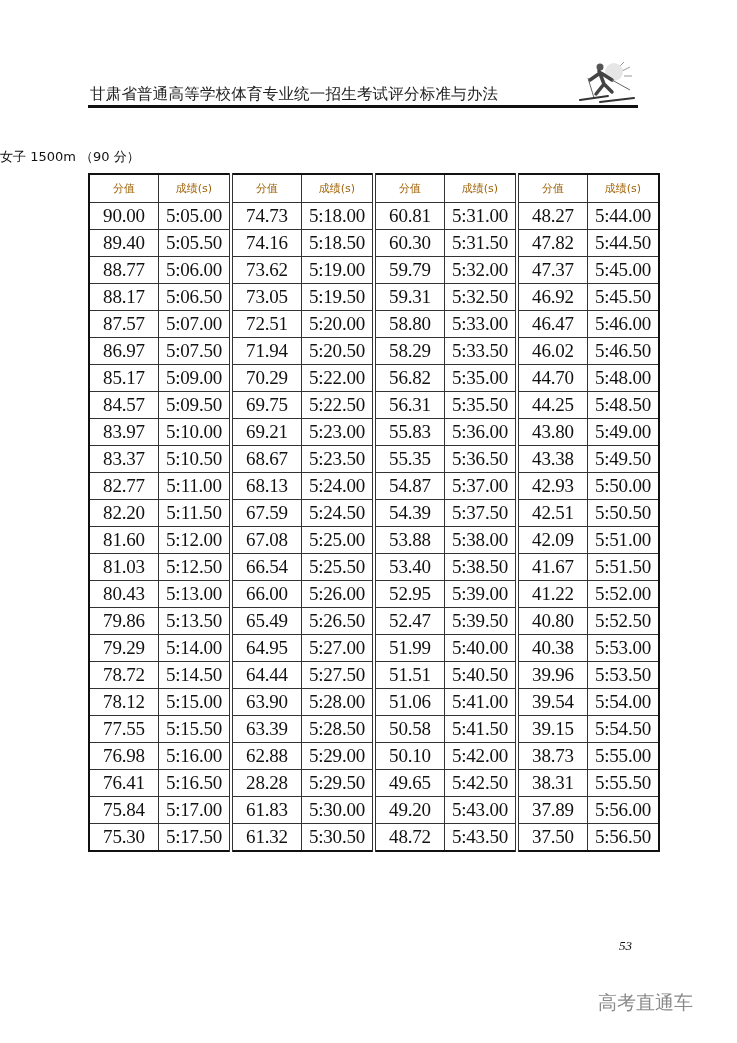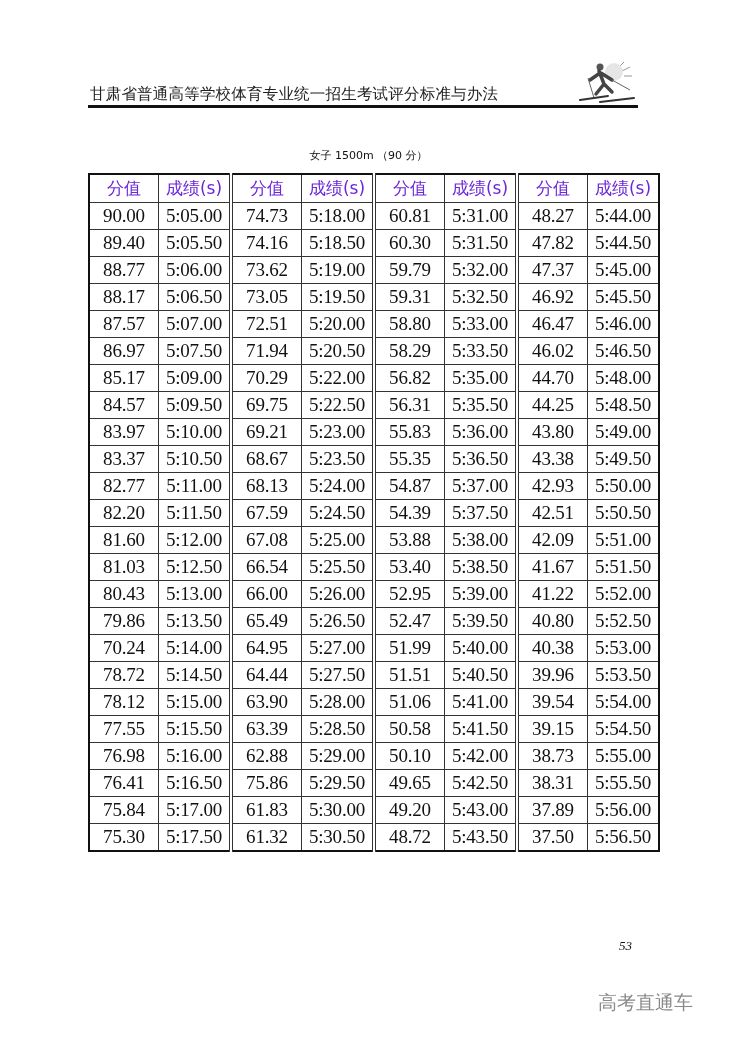--- a/index.html
+++ b/index.html
@@ -4,33 +4,33 @@
 <style>
   html, body { margin: 0; padding: 0; background: #ffffff; }
   body { width: 737px; height: 1043px; position: relative; overflow: hidden; font-family: "Liberation Serif", serif; color: #111; }
   .header-title {
     position: absolute; left: 90px; top: 84px;
     font-family: "DejaVu Sans", sans-serif; font-size: 15.5px; color: #222; letter-spacing: 0.2px;
   }
   .header-rule { position: absolute; left: 88px; top: 105px; width: 550px; height: 3px; background: #111; }
   .skier { position: absolute; left: 574px; top: 58px; width: 66px; height: 48px; }
   .table-title {
-    position: absolute; left: 0; width: 737px; top: 148px; text-align: center;
-    font-family: "DejaVu Sans", sans-serif; font-size: 11px; color: #111;
+    position: absolute; left: 0; width: 737px; top: 148px; text-align: left;
+    font-family: "DejaVu Sans", sans-serif; font-size: 13px; color: #111;
   }
   table.scores {
     position: absolute; left: 88px; top: 173px;
     border-collapse: collapse; table-layout: fixed;
     border: 2px solid #111;
   }
   table.scores th, table.scores td {
     border: 1px solid #333; padding: 0; text-align: center; white-space: nowrap;
   }
   table.scores th {
-    height: 27px; font-family: "DejaVu Sans", sans-serif; font-weight: normal; font-size: 17px; color: #6d28d9;
+    height: 27px; font-family: "DejaVu Sans", sans-serif; font-weight: normal; font-size: 11px; color: #a16207;
   }
   table.scores td {
     height: 26px; font-family: "Liberation Serif", serif; font-size: 19px; color: #111; letter-spacing: -0.2px;
   }
   table.scores .c-score { width: 68px; }
   table.scores .c-time { width: 70px; }
   table.scores .pair-end { border-right: 4px double #333; }
   .page-number { position: absolute; left: 619px; top: 938px; font-size: 13px; font-family: "Liberation Serif", serif; color: #111; font-style: italic; }
   .watermark { position: absolute; left: 598px; top: 990px; font-family: "DejaVu Sans", sans-serif; font-size: 19px; color: #8a8a8a; }
 </style>
@@ -222,21 +222,21 @@
         <td class="c-score">79.86</td>
         <td class="c-time pair-end">5:13.50</td>
         <td class="c-score">65.49</td>
         <td class="c-time pair-end">5:26.50</td>
         <td class="c-score">52.47</td>
         <td class="c-time pair-end">5:39.50</td>
         <td class="c-score">40.80</td>
         <td class="c-time">5:52.50</td>
       </tr>
       <tr>
-        <td class="c-score">70.24</td>
+        <td class="c-score">79.29</td>
         <td class="c-time pair-end">5:14.00</td>
         <td class="c-score">64.95</td>
         <td class="c-time pair-end">5:27.00</td>
         <td class="c-score">51.99</td>
         <td class="c-time pair-end">5:40.00</td>
         <td class="c-score">40.38</td>
         <td class="c-time">5:53.00</td>
       </tr>
       <tr>
         <td class="c-score">78.72</td>
@@ -274,21 +274,21 @@
         <td class="c-score">62.88</td>
         <td class="c-time pair-end">5:29.00</td>
         <td class="c-score">50.10</td>
         <td class="c-time pair-end">5:42.00</td>
         <td class="c-score">38.73</td>
         <td class="c-time">5:55.00</td>
       </tr>
       <tr>
         <td class="c-score">76.41</td>
         <td class="c-time pair-end">5:16.50</td>
-        <td class="c-score">75.86</td>
+        <td class="c-score">28.28</td>
         <td class="c-time pair-end">5:29.50</td>
         <td class="c-score">49.65</td>
         <td class="c-time pair-end">5:42.50</td>
         <td class="c-score">38.31</td>
         <td class="c-time">5:55.50</td>
       </tr>
       <tr>
         <td class="c-score">75.84</td>
         <td class="c-time pair-end">5:17.00</td>
         <td class="c-score">61.83</td>

